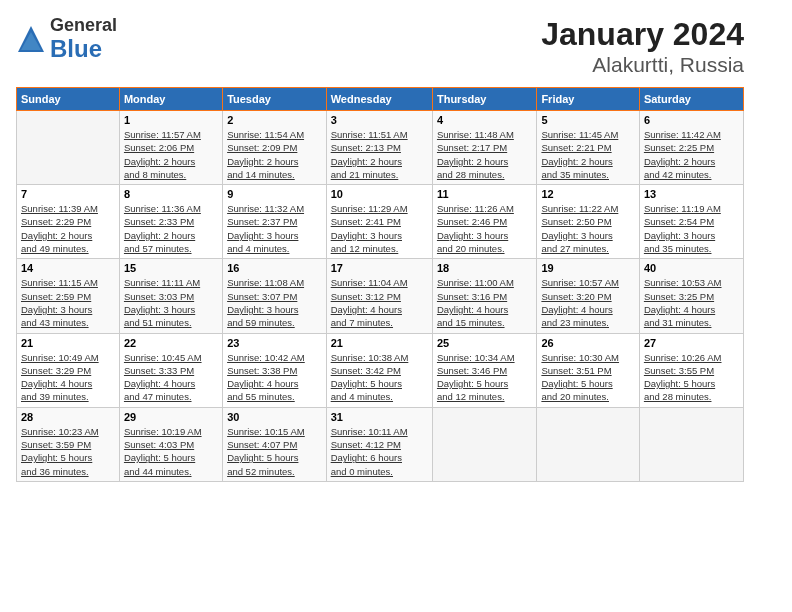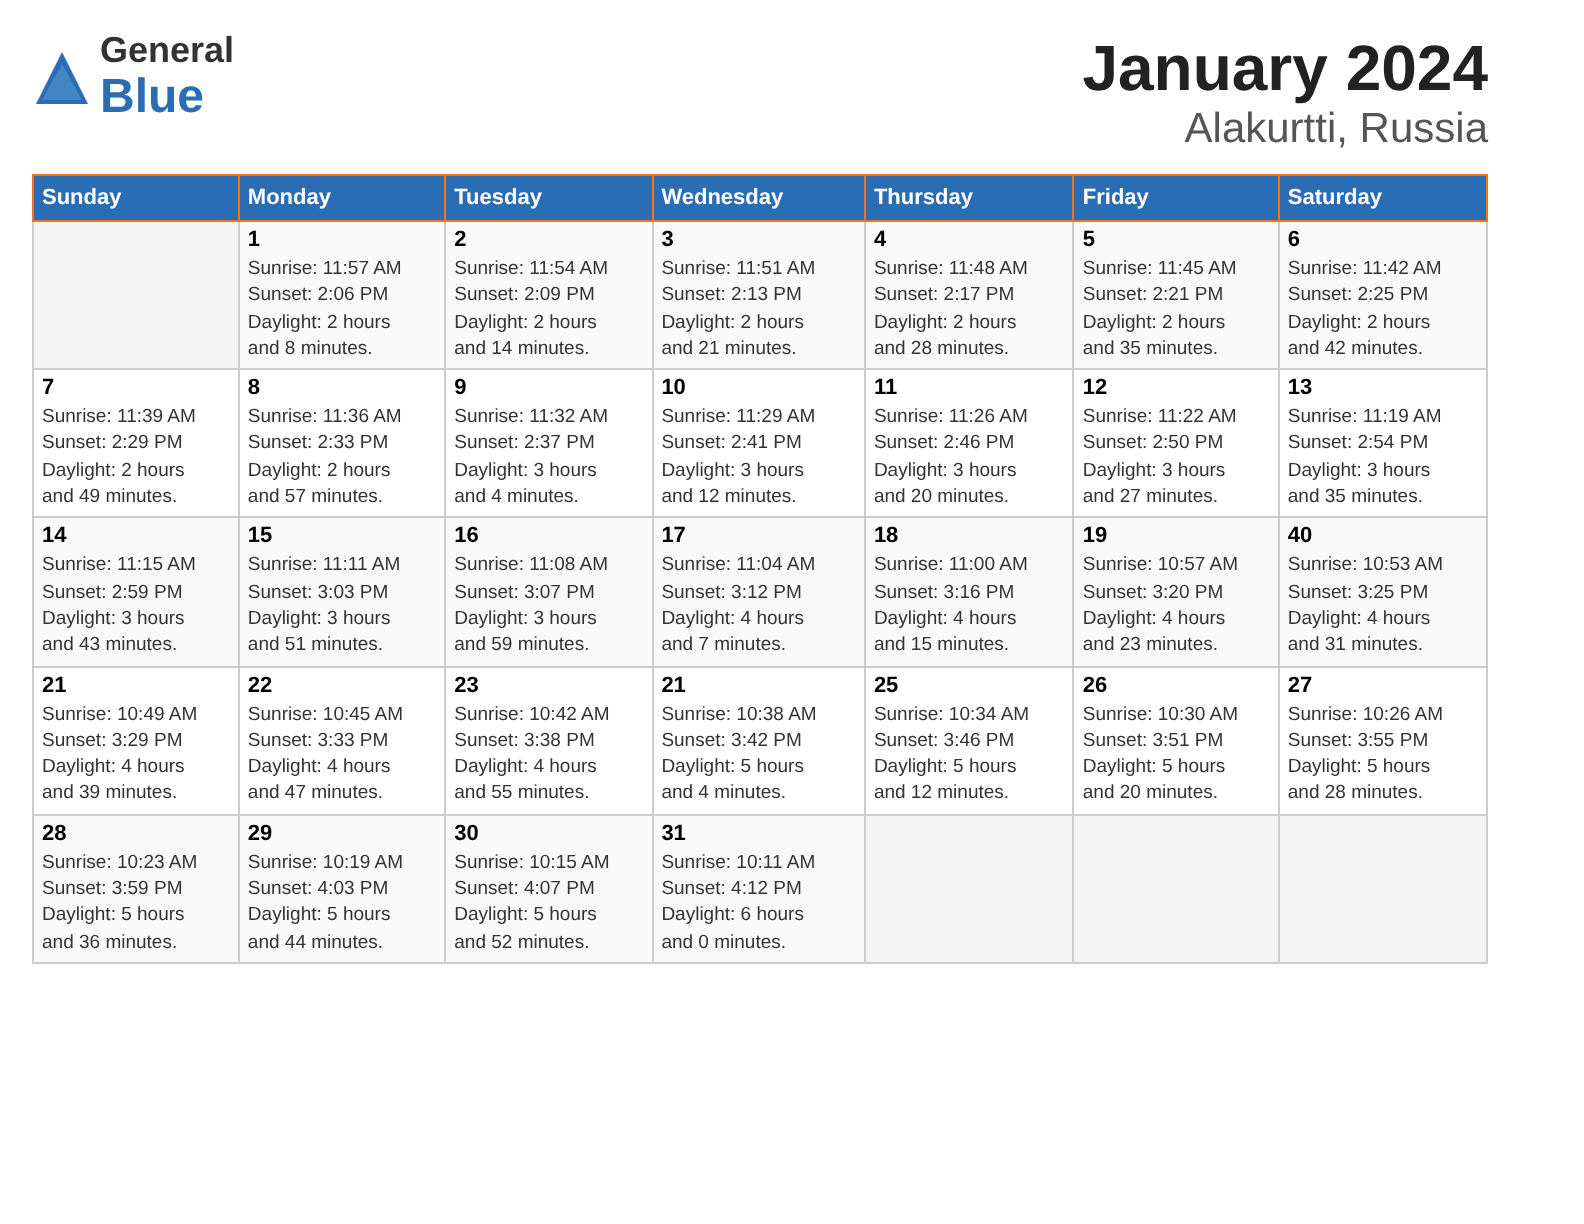--- a/index.html
+++ b/index.html
@@ -86,20 +86,21 @@
     .day-num {
       font-weight: bold;
       font-size: 11px;
       display: block;
       margin-bottom: 2px;
     }
     .day-info {
       font-size: 9.5px;
       color: #333;
       line-height: 1.4;
+      text-decoration: underline;
     }
     .empty-cell {
       background: #f5f5f5 !important;
     }
   </style>
 </head>
 <body>
 
 <div class="page">
   <div class="header">

